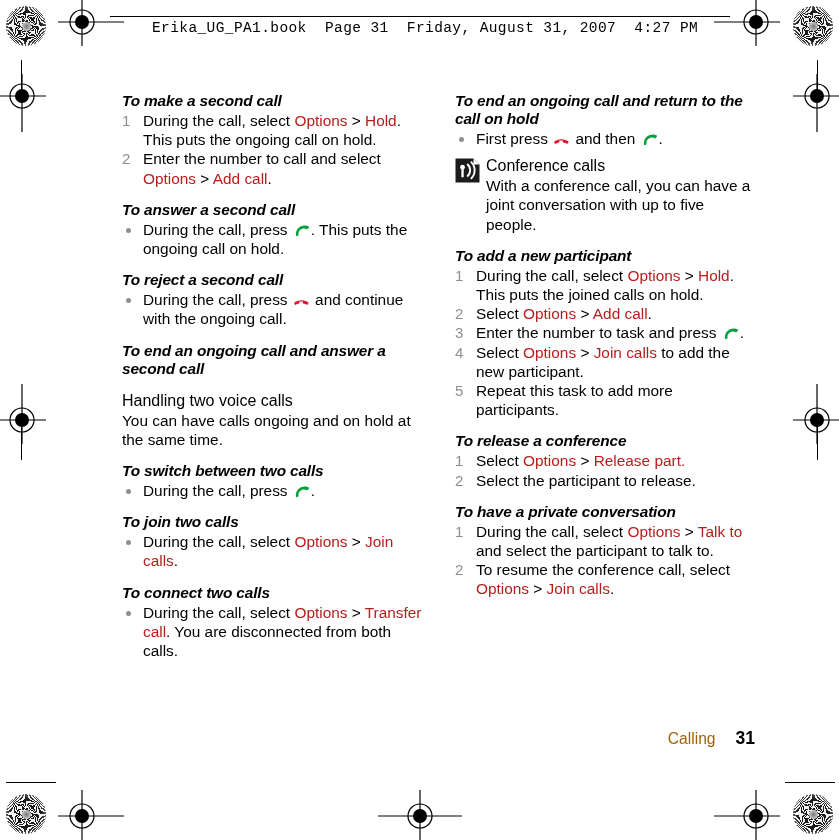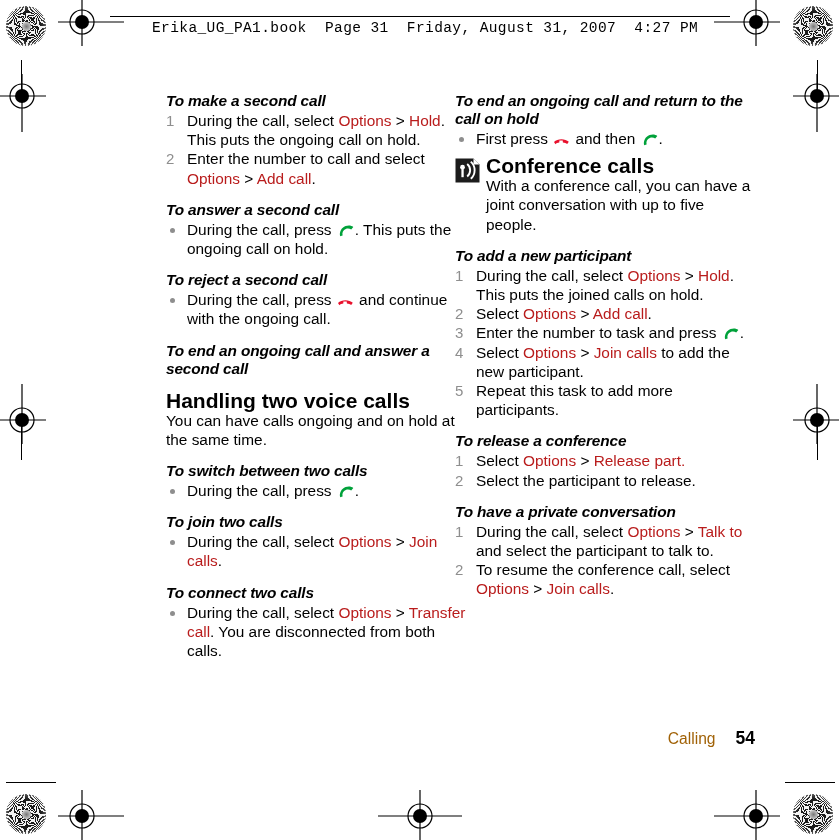--- a/index.html
+++ b/index.html
@@ -67,35 +67,35 @@
     left: 0; top: 0;
     width: 839px; height: 840px;
   }
   .col {
     position: absolute;
     top: 92px;
     width: 300px;
     font-size: 15.4px;
     line-height: 19.2px;
   }
-  .col-left  { left: 122px; margin-left: 44px; }
+  .col-left  { left: 122px; }
   .col-right { left: 455px; width: 300px; }
 
   h3.sub {
     font-size: 15.4px;
     font-style: italic;
     font-weight: bold;
     margin: 0 0 1px 0;
     line-height: 18px;
     letter-spacing: -0.15px;
   }
   h3.plain {
-    font-size: 21px;
+    font-size: 16px;
     font-style: normal;
-    font-weight: bold;
+    font-weight: normal;
     margin: 0 0 1px 0;
     line-height: 18px;
   }
   .gap  { height: 13px; }
   .gap-s{ height: 9px; }
 
   p.body {
     margin: 0;
     padding: 0;
   }
@@ -426,16 +426,16 @@
       </li>
       <li>
         <span class="marker">2</span>
         <span><span>To resume the conference call, select </span><span class="ui">Options</span><span> &gt; </span><span class="ui">Join calls</span><span>.</span></span>
       </li>
     </ol>
 
   </div>
 
   <div class="footer">
-    <span class="chapter">Calling</span><span class="pageno">54</span>
+    <span class="chapter">Calling</span><span class="pageno">31</span>
   </div>
 
 </div>
 
 </body></html>

